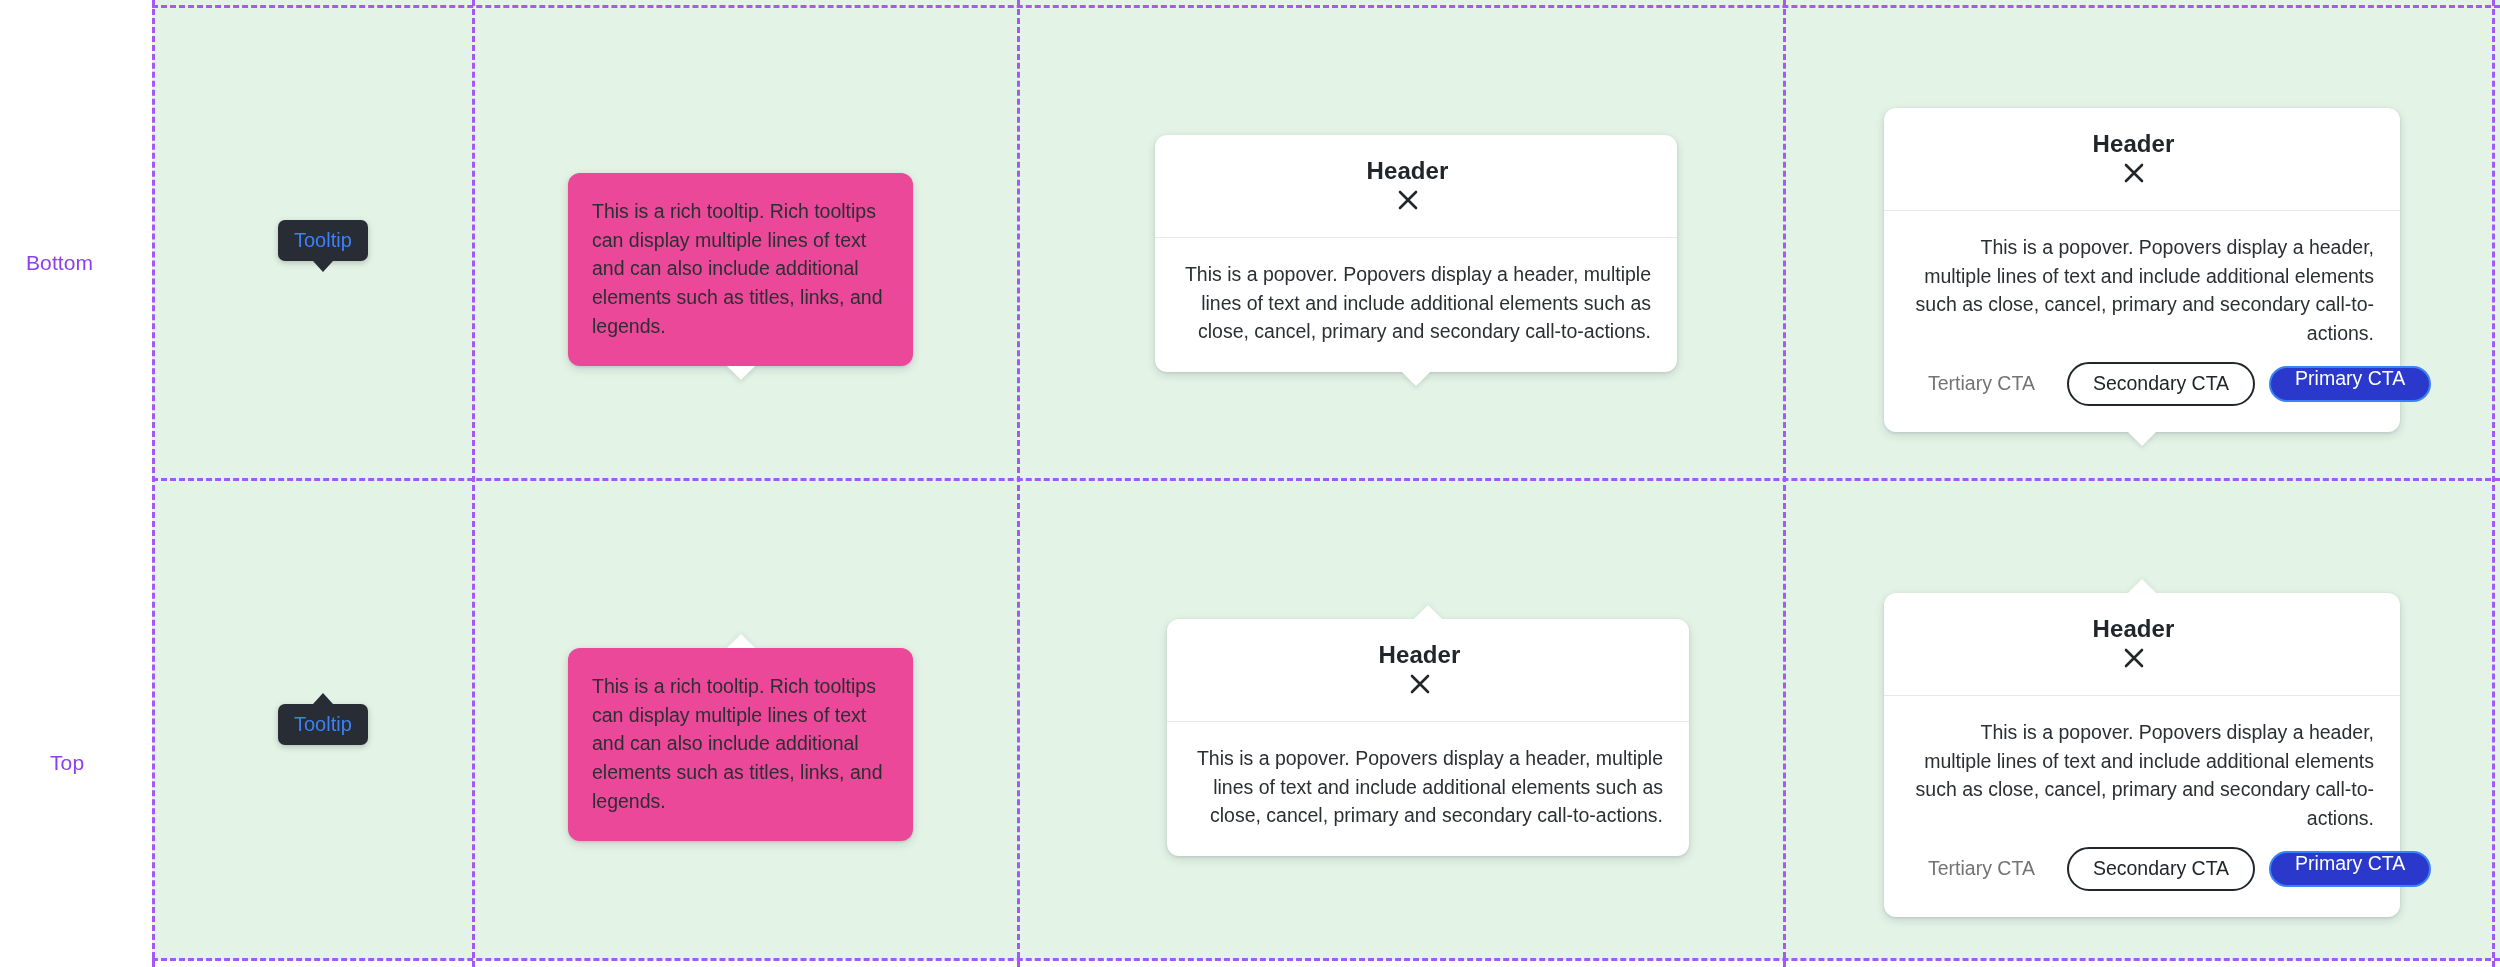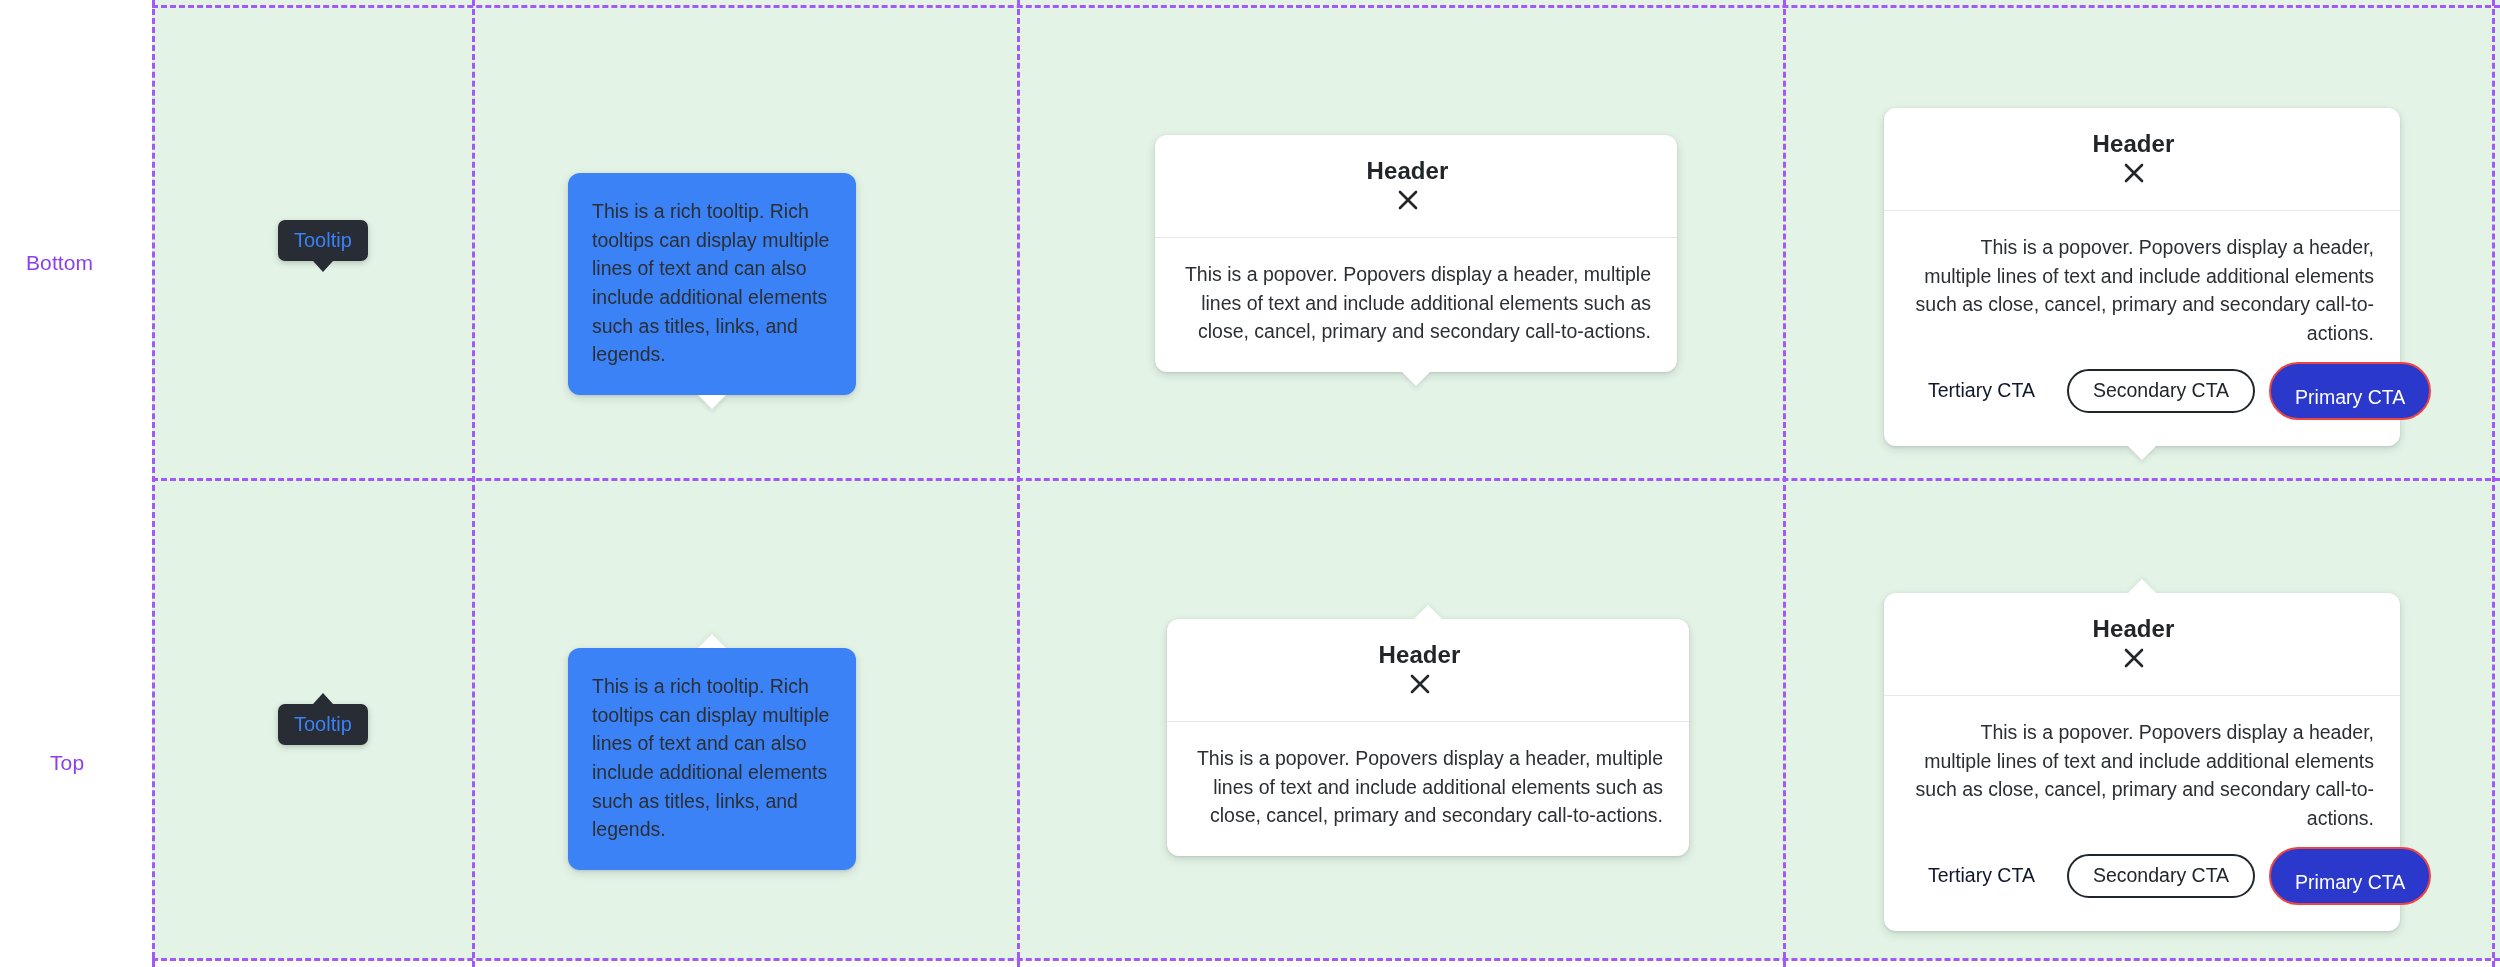--- a/index.html
+++ b/index.html
@@ -81,22 +81,22 @@
     border-top: 11px solid #282c34;
   }
   .tooltip.dir-top .tip-arrow {
     top: -11px;
     border-bottom: 11px solid #282c34;
   }
 
   
   .rich-tooltip {
     position: absolute;
-    width: 288px;
-    background: #3b82f6;
+    width: 345px;
+    background: #ec4899;
     border-radius: 12px;
     padding: 24px 24px 26px;
     box-shadow: 0 3px 10px rgba(16,24,40,.14), 0 1px 3px rgba(16,24,40,.10);
   }
   .rich-tooltip .rt-text {
     color: #2b2f33;
     font-size: 19.5px;
     line-height: 1.47;
   }
 
@@ -171,37 +171,37 @@
   .cta {
     font-family: inherit;
     font-size: 19.5px;
     line-height: 1;
     cursor: pointer;
     white-space: nowrap;
   }
   .cta-tertiary {
     background: none;
     border: none;
-    color: #0f172a;
+    color: #737373;
     padding: 10px 18px;
     margin-right: auto;
   }
   .cta-secondary {
     background: #ffffff;
     border: 2px solid #21262b;
     color: #21262b;
     border-radius: 999px;
     padding: 10px 24px 11px;
   }
   .cta-primary {
     background: #2a38cc;
-    border: 2px solid #ef4444;
+    border: 2px solid #3b82f6;
     color: #ffffff;
     border-radius: 999px;
-    padding: 24px 24px 11px;
+    padding: 1px 24px 11px;
   }
 </style>
 </head>
 <body>
 
 <div id="stage">
 
   <div class="canvas"></div>
 
   <div class="guide-v" style="left:152px"></div>

